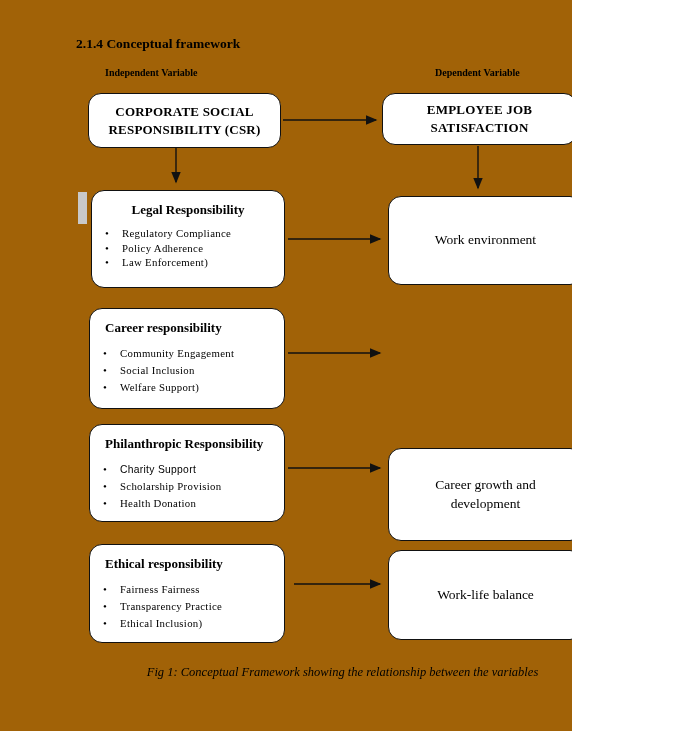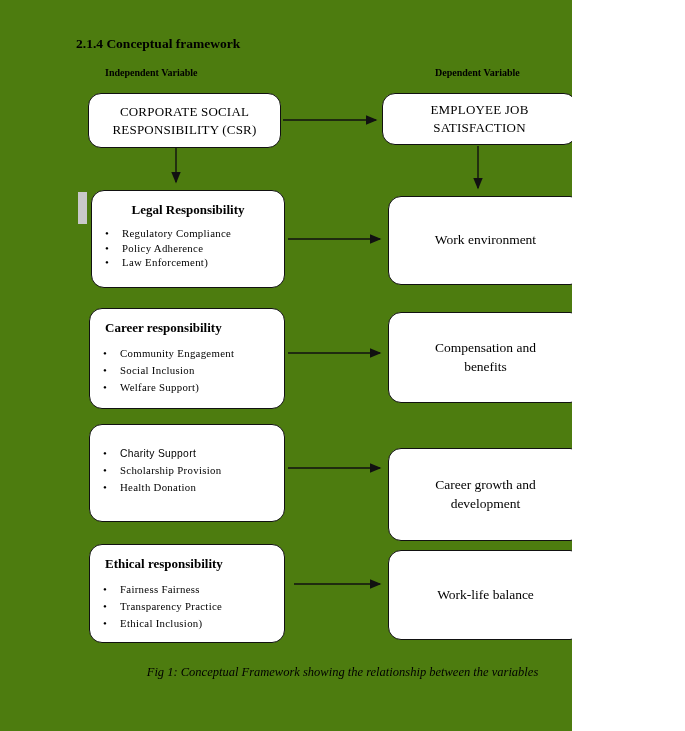--- a/index.html
+++ b/index.html
@@ -1,21 +1,21 @@
 <!DOCTYPE html>
 <html><head>
 <meta charset="utf-8">
 <style>
   * { margin: 0; padding: 0; box-sizing: border-box; }
   html, body { background: #ffffff; }
   .page {
     position: relative;
     width: 572px;
     height: 731px;
-    background: #4d7c0f;
+    background: #a16207;
     font-family: "Liberation Serif", serif;
     color: #000;
     overflow: hidden;
     padding-left: 28px;
   }
   .doc-title {
     position: absolute;
     left: 76px; top: 36px;
     font-size: 13.5px;
     font-weight: bold;
@@ -33,21 +33,21 @@
     position: absolute;
     border: 1.4px solid #111;
     border-radius: 13px;
     background: #fff;
   }
   .box.top {
     display: flex;
     align-items: center;
     justify-content: center;
     text-align: center;
-    font-weight: normal;
+    font-weight: bold;
     font-size: 13px;
     line-height: 1.35;
     letter-spacing: 0.2px;
     padding: 2px 14px;
   }
   .box.cause { padding-top: 11px; }
   .box-title {
     font-weight: bold;
     font-size: 13px;
     display: block;
@@ -178,20 +178,21 @@
           <span data-name="list-item-text">Social Inclusion</span>
         </li>
       <li data-name="list-item">
           <span class="dot" data-name="bullet-icon">•</span>
           <span data-name="list-item-text">Welfare  Support)</span>
         </li>
     </ul>
   </div>
 
   <div class="box cause" style="left:89px; top:424px; width:196px; height:98px;" data-name="box-philanthropic-responsibility">
+    <span class="box-title leftpad" data-name="box-title">Philanthropic Responsibility</span>
     <ul class="bullets" data-name="bullet-list">
       <li data-name="list-item">
           <span class="dot" data-name="bullet-icon">•</span>
           <span class="sans-item" data-name="list-item-text">Charity Support</span>
         </li>
       <li data-name="list-item">
           <span class="dot" data-name="bullet-icon">•</span>
           <span data-name="list-item-text">Scholarship Provision</span>
         </li>
       <li data-name="list-item">
@@ -214,23 +215,20 @@
         </li>
       <li data-name="list-item">
           <span class="dot" data-name="bullet-icon">•</span>
           <span data-name="list-item-text">Ethical Inclusion)</span>
         </li>
     </ul>
   </div>
 
   <div class="box effect" style="left:388px; top:196px; width:195px; height:89px;" data-name="box-work-environment">
     <span data-name="box-label">Work environment</span>
-  </div>
-  <div class="box effect" style="left:388px; top:312px; width:195px; height:91px;" data-name="box-compensation-benefits">
-    <span data-name="box-label">Compensation and benefits</span>
   </div>
   <div class="box effect" style="left:388px; top:448px; width:195px; height:93px; padding:0 45px;" data-name="box-career-growth">
     <span data-name="box-label">Career growth and development</span>
   </div>
   <div class="box effect" style="left:388px; top:550px; width:195px; height:90px;" data-name="box-work-life-balance">
     <span data-name="box-label">Work-life balance</span>
   </div>
 
   <div class="selection-bar" data-name="margin-selection-bar"></div>
 

